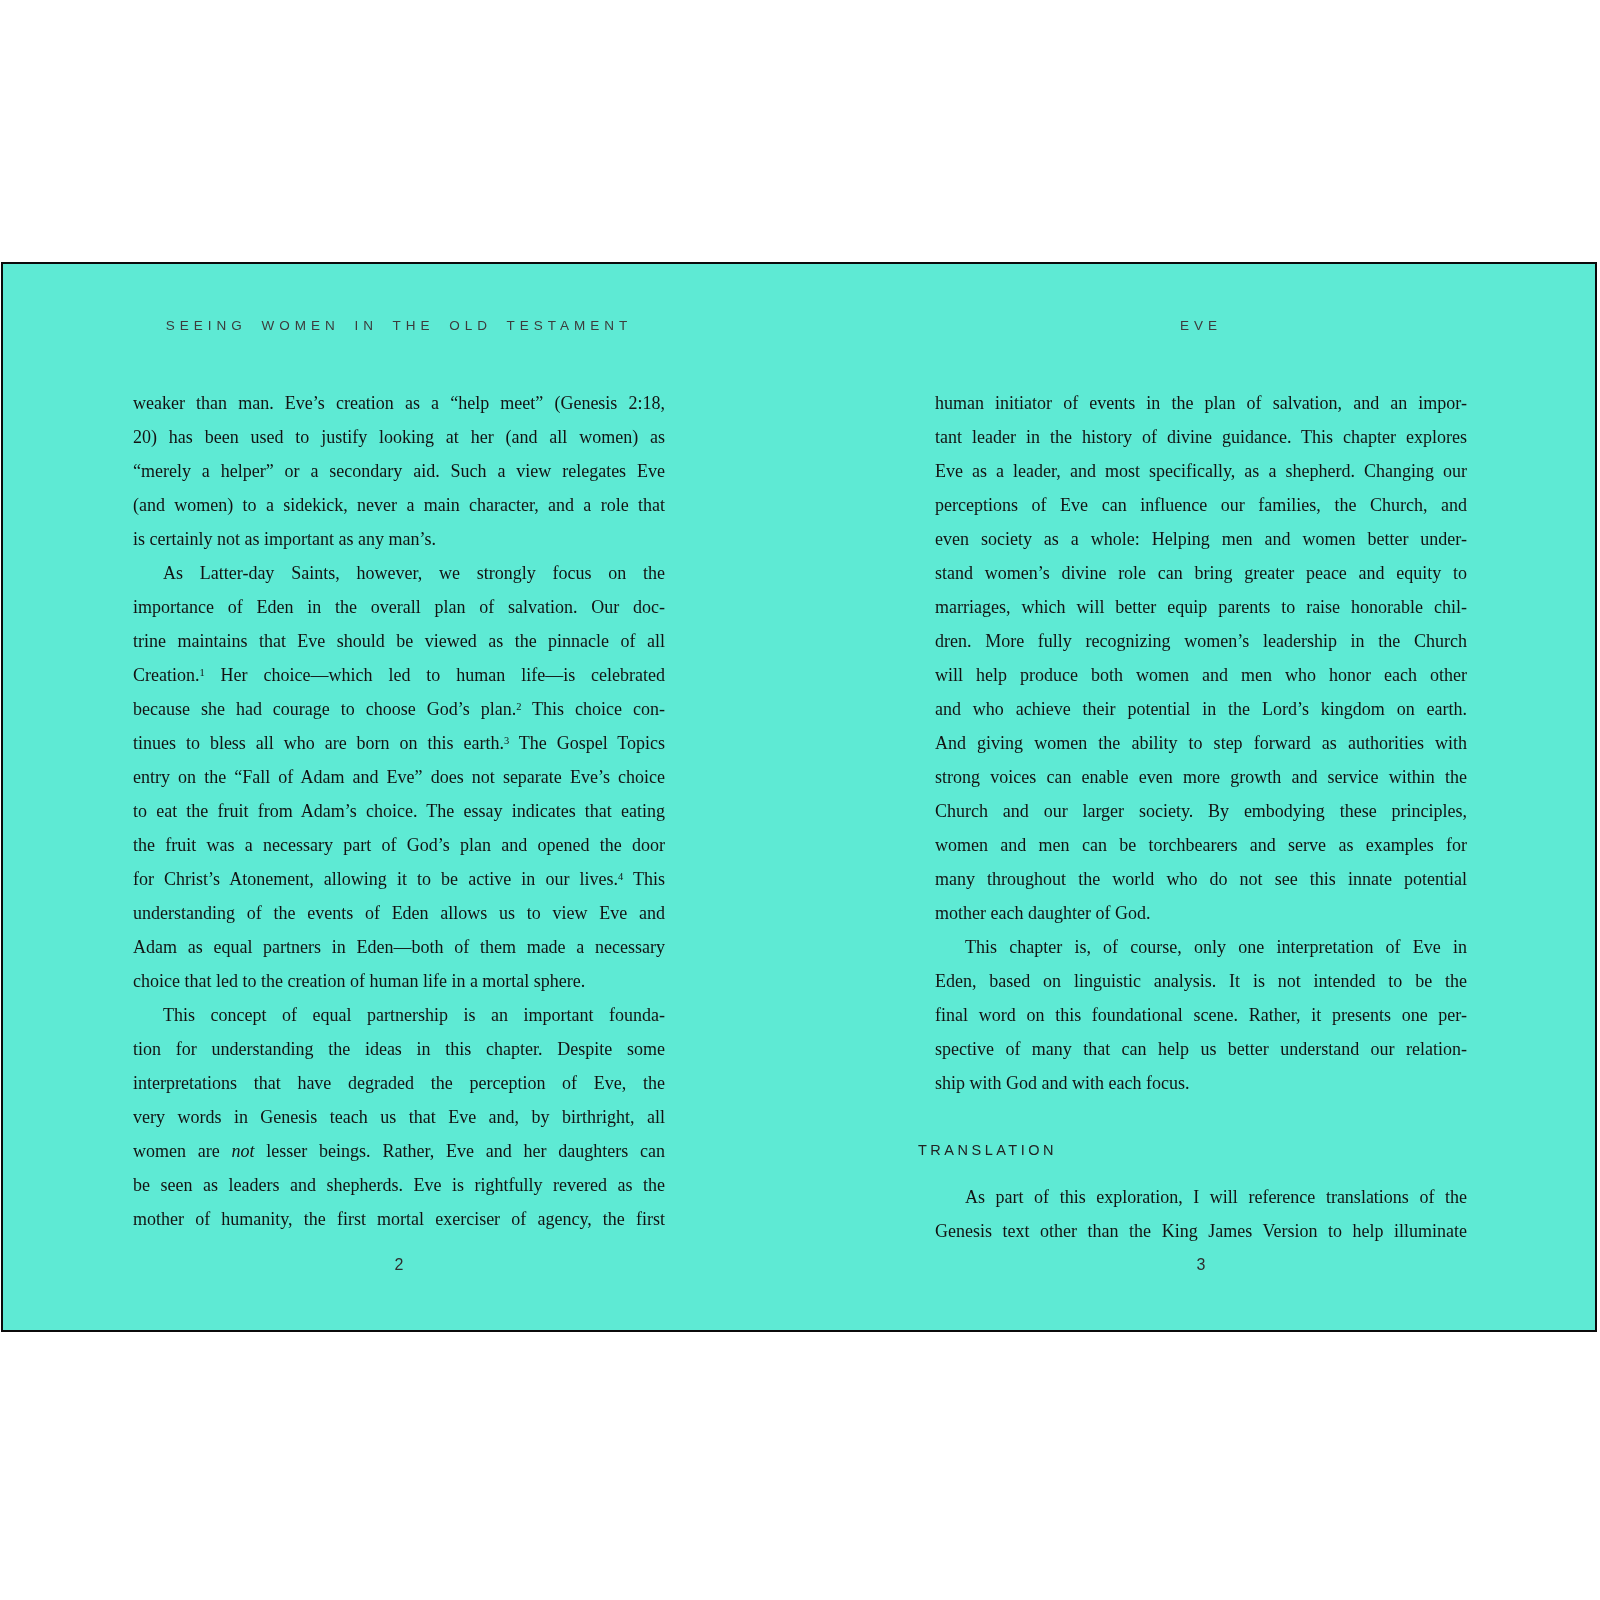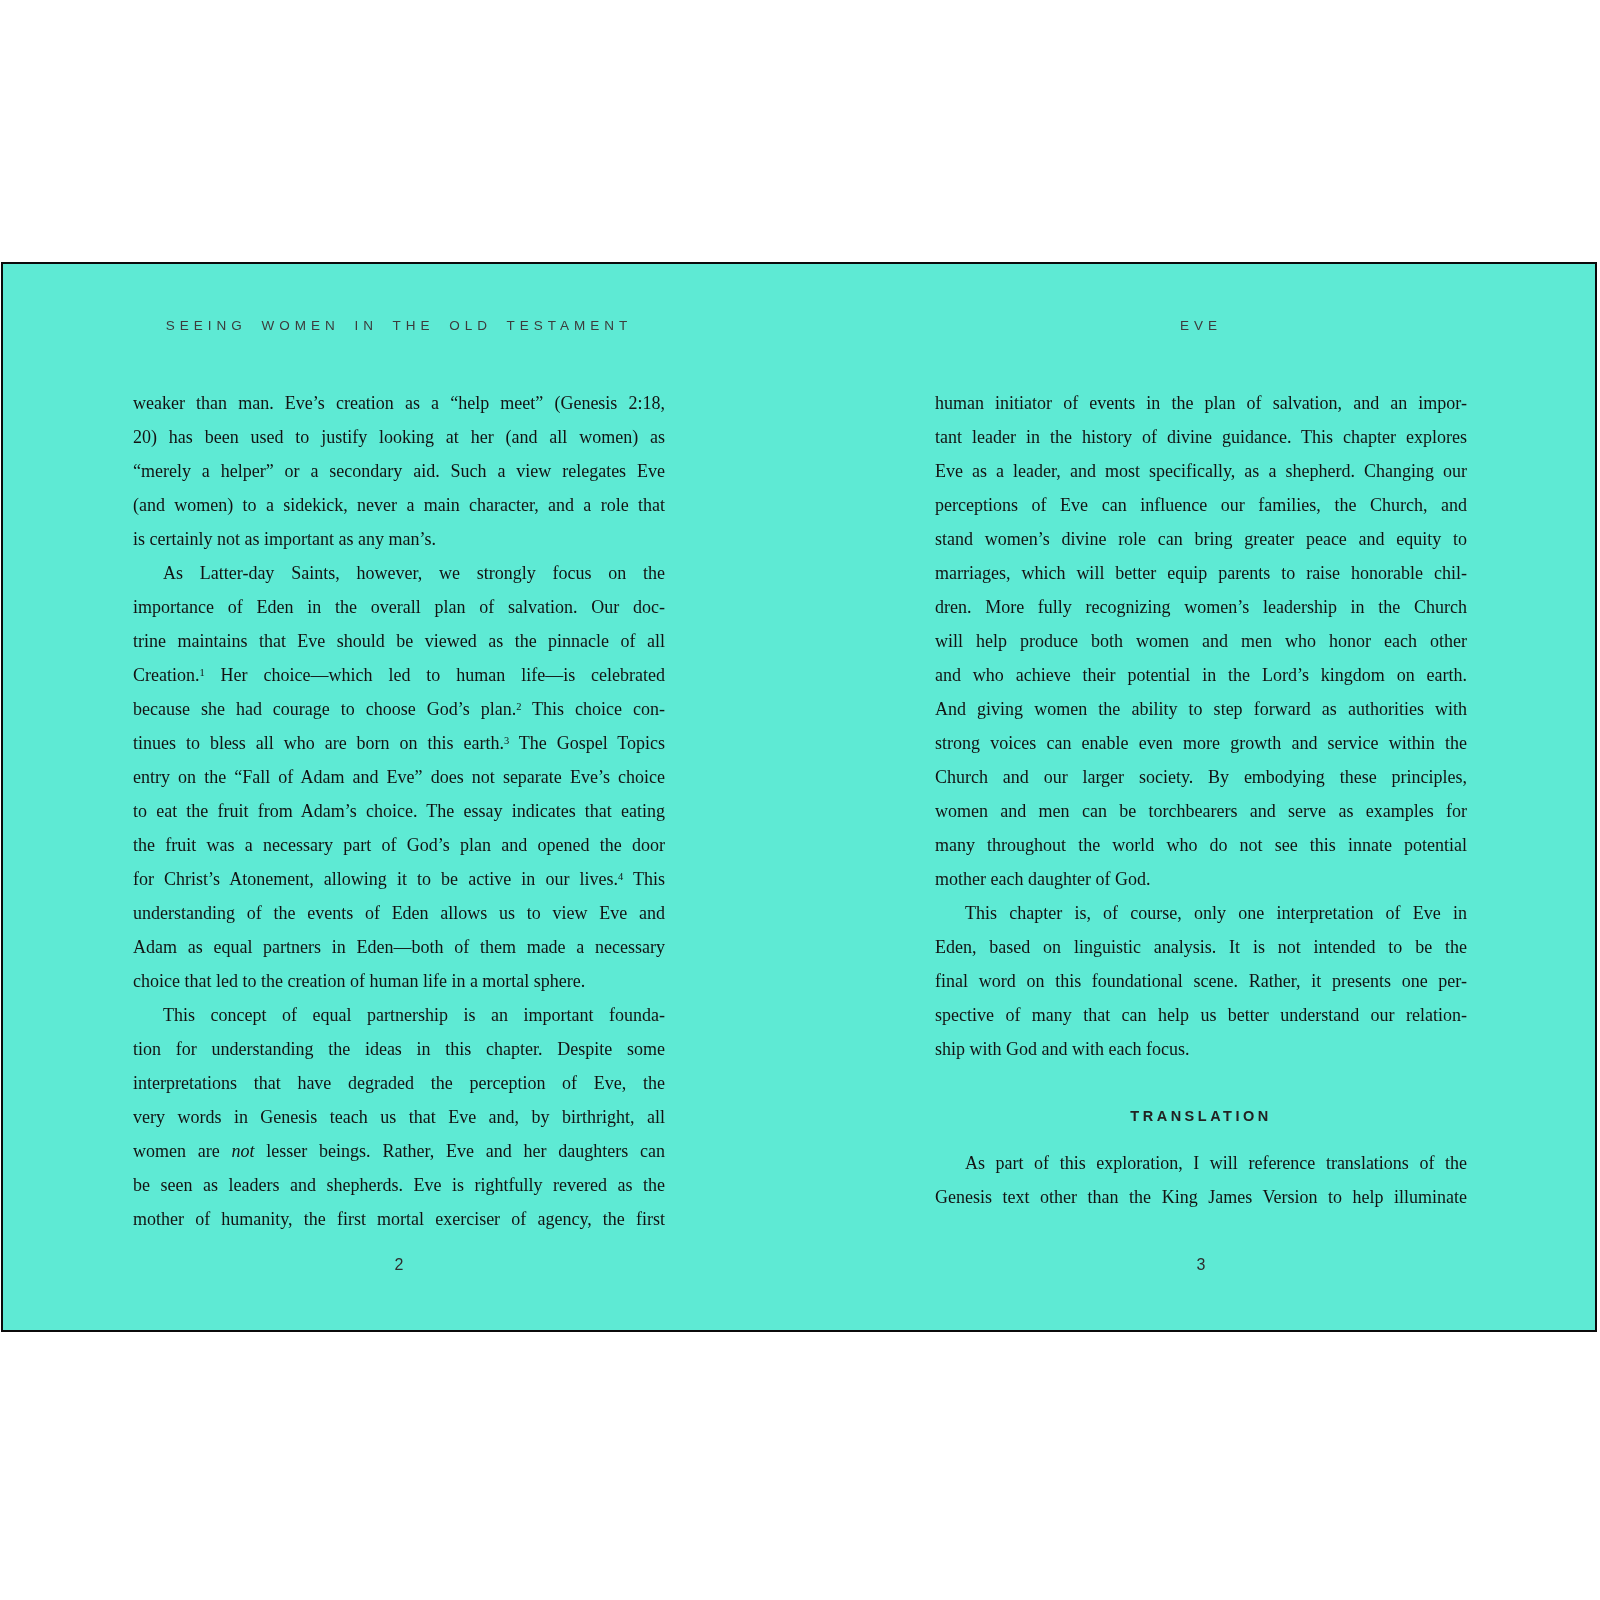--- a/index.html
+++ b/index.html
@@ -65,24 +65,23 @@
   .line em { font-style: italic; }
   .line sup {
     font-size: 0.58em;
     line-height: 0;
     position: relative;
     top: -0.5em;
     vertical-align: baseline;
   }
   .subhead {
     margin: 40px 0 20px 0;
-    text-align: center;
     font-family: "Liberation Sans", sans-serif;
     font-size: 14.5px;
-    font-weight: 700;
+    font-weight: 400;
     letter-spacing: 3.5px;
     color: #222222;
     line-height: 20px;
     white-space: nowrap;
   }
   .folio {
     position: absolute;
     top: 991px;
     left: 0;
     width: 100%;
@@ -134,20 +133,21 @@
     </section>
 
     <section class="page right">
       <div class="running-head">EVE</div>
       <div class="body">
           <div class="block">
             <div class="line">human initiator of events in the plan of salvation, and an impor-</div>
             <div class="line">tant leader in the history of divine guidance. This chapter explores</div>
             <div class="line">Eve as a leader, and most specifically, as a shepherd. Changing our</div>
             <div class="line">perceptions of Eve can influence our families, the Church, and</div>
+            <div class="line">even society as a whole: Helping men and women better under-</div>
             <div class="line">stand women’s divine role can bring greater peace and equity to</div>
             <div class="line">marriages, which will better equip parents to raise honorable chil-</div>
             <div class="line">dren. More fully recognizing women’s leadership in the Church</div>
             <div class="line">will help produce both women and men who honor each other</div>
             <div class="line">and who achieve their potential in the Lord’s kingdom on earth.</div>
             <div class="line">And giving women the ability to step forward as authorities with</div>
             <div class="line">strong voices can enable even more growth and service within the</div>
             <div class="line">Church and our larger society. By embodying these principles,</div>
             <div class="line">women and men can be torchbearers and serve as examples for</div>
             <div class="line">many throughout the world who do not see this innate potential</div>

